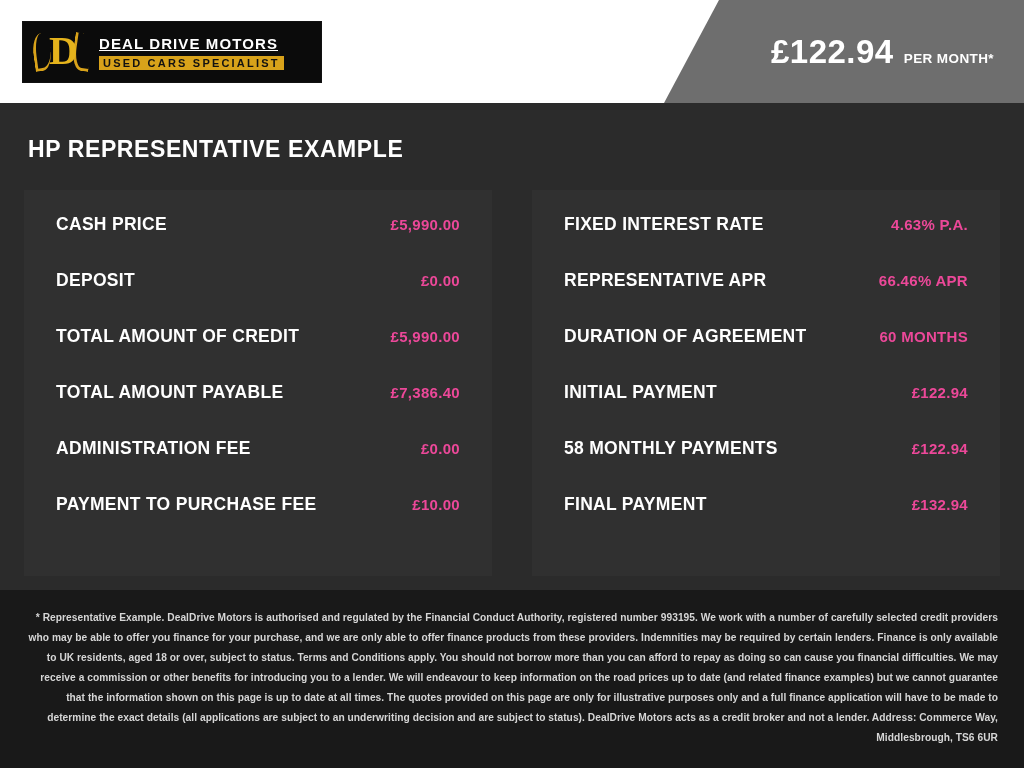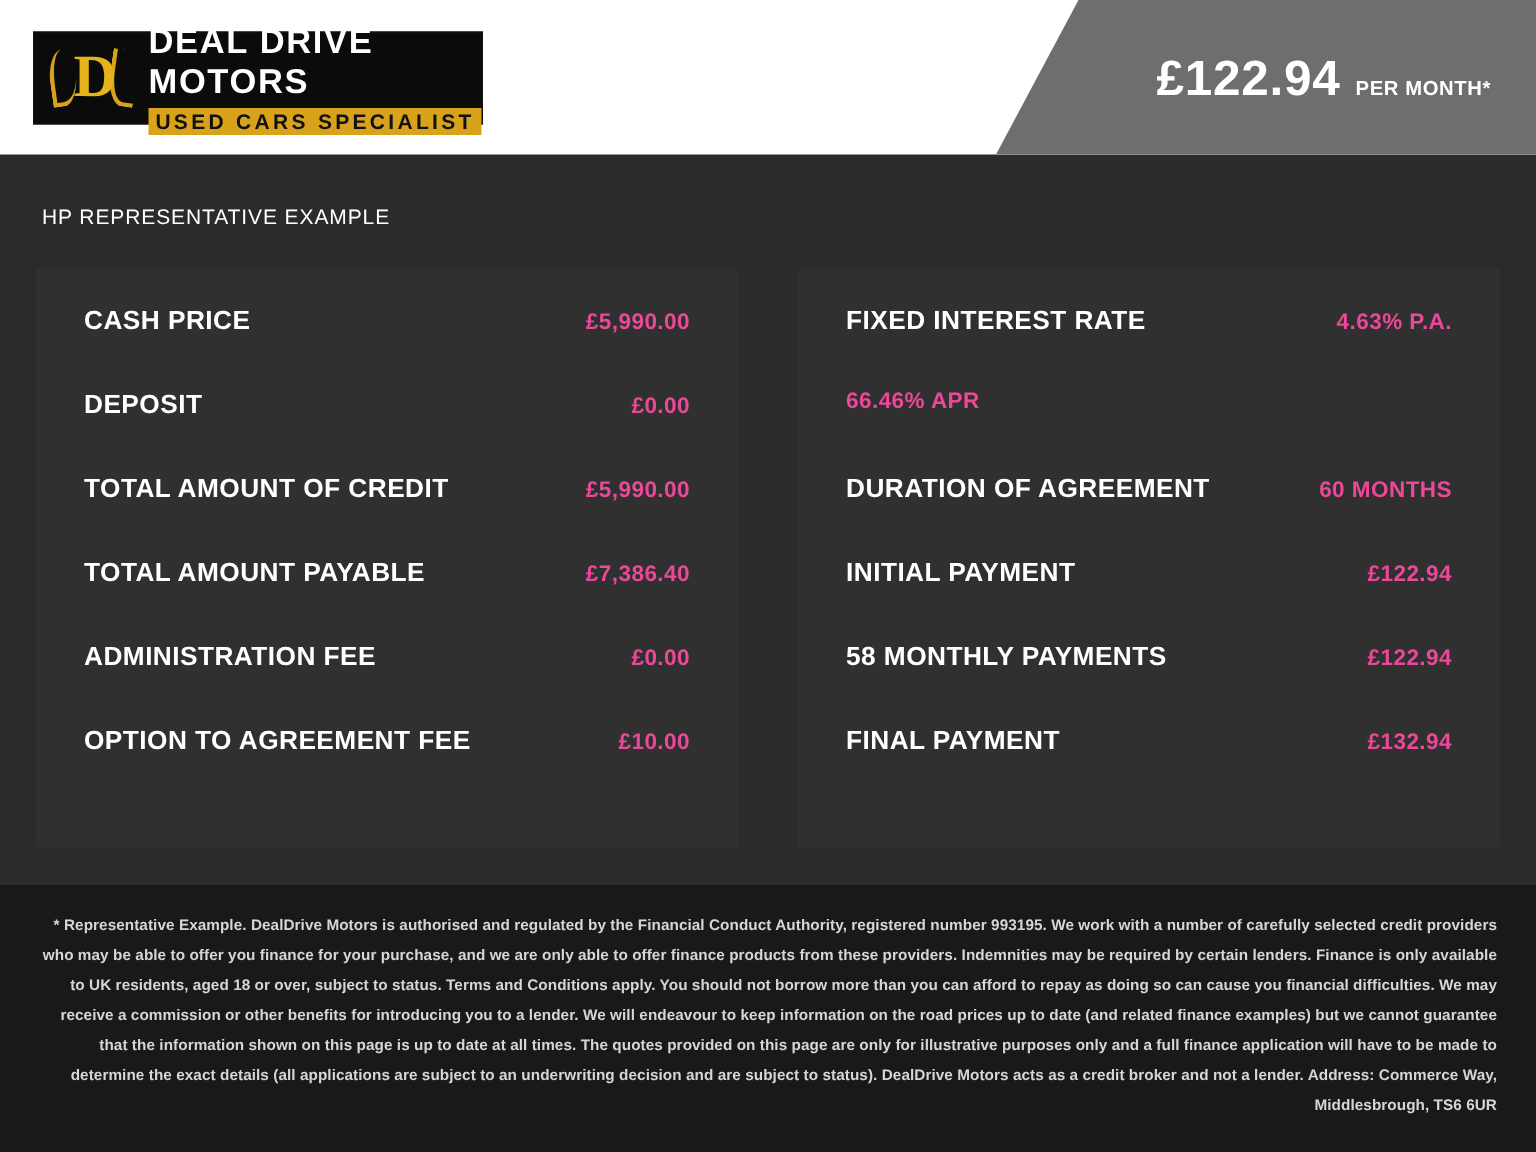--- a/index.html
+++ b/index.html
@@ -72,30 +72,31 @@
     color: #e5b31c;
     font-family: "Liberation Serif", serif;
     font-size: 40px;
     font-weight: bold;
     line-height: 42px;
     text-align: center;
   }
   .logo-text { margin-left: 8px; }
   .logo-title {
     color: #ffffff;
-    font-size: 23px;
+    font-size: 15px;
     font-weight: bold;
     letter-spacing: 1.1px;
     font-family: "Liberation Sans", sans-serif;
+    text-decoration: underline;
   }
   .logo-sub {
     margin-top: 4px;
     background: #d8a21a;
     color: #111;
-    font-size: 14px;
+    font-size: 11px;
     font-weight: bold;
     letter-spacing: 2.2px;
     text-align: center;
     padding: 1px 4px;
   }
   .price-wrap {
     position: absolute;
     right: 30px;
     top: 33px;
     display: flex;
@@ -114,22 +115,22 @@
     letter-spacing: 0.4px;
   }
 
   
   .body-area {
     position: relative;
     padding: 0 24px;
   }
   .section-title {
     color: #ffffff;
-    font-size: 14px;
-    font-weight: normal;
+    font-size: 23px;
+    font-weight: bold;
     letter-spacing: 0.6px;
     padding: 33px 4px 0 4px;
   }
   .cards {
     display: flex;
     gap: 40px;
     margin-top: 27px;
   }
   .card {
     flex: 1 1 50%;
@@ -224,31 +225,32 @@
         </div>
         <div class="row">
           <span class="row-label">TOTAL AMOUNT PAYABLE</span>
           <span class="row-value">£7,386.40</span>
         </div>
         <div class="row">
           <span class="row-label">ADMINISTRATION FEE</span>
           <span class="row-value">£0.00</span>
         </div>
         <div class="row">
-          <span class="row-label">OPTION TO AGREEMENT FEE</span>
+          <span class="row-label">PAYMENT TO PURCHASE FEE</span>
           <span class="row-value">£10.00</span>
         </div>
       </div>
 
       <div class="card">
         <div class="row">
           <span class="row-label">FIXED INTEREST RATE</span>
           <span class="row-value">4.63% P.A.</span>
         </div>
         <div class="row">
+          <span class="row-label">REPRESENTATIVE APR</span>
           <span class="row-value">66.46% APR</span>
         </div>
         <div class="row">
           <span class="row-label">DURATION OF AGREEMENT</span>
           <span class="row-value">60 MONTHS</span>
         </div>
         <div class="row">
           <span class="row-label">INITIAL PAYMENT</span>
           <span class="row-value">£122.94</span>
         </div>

